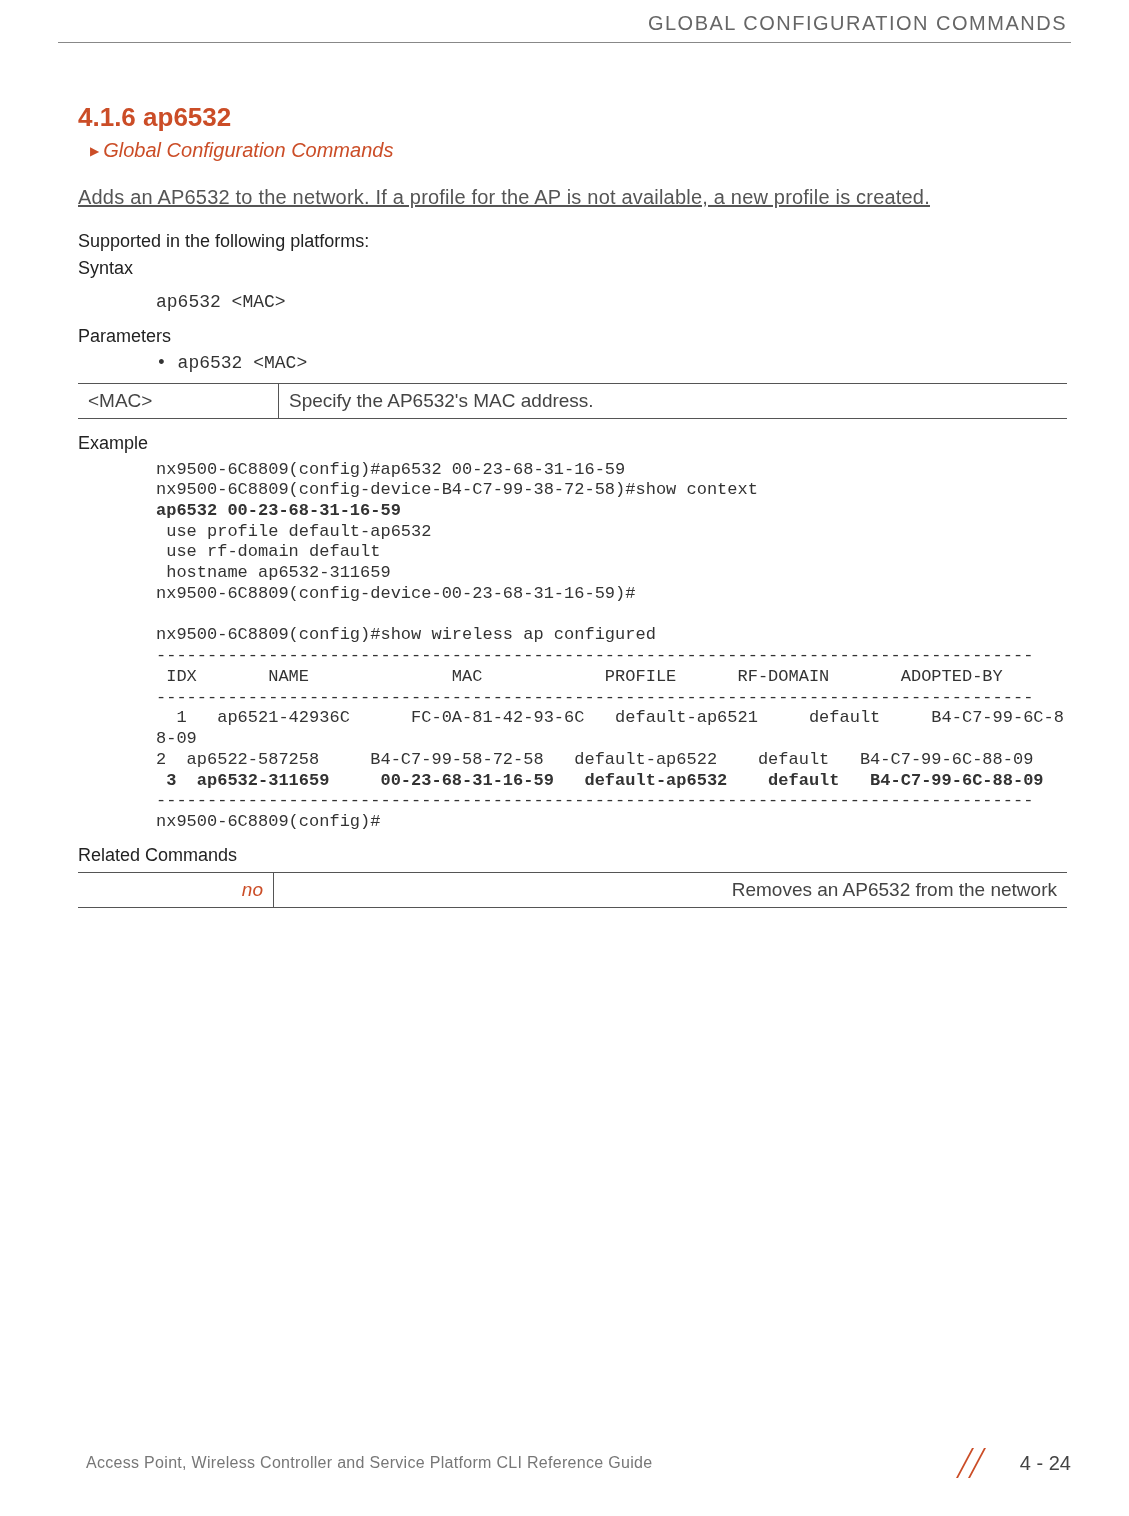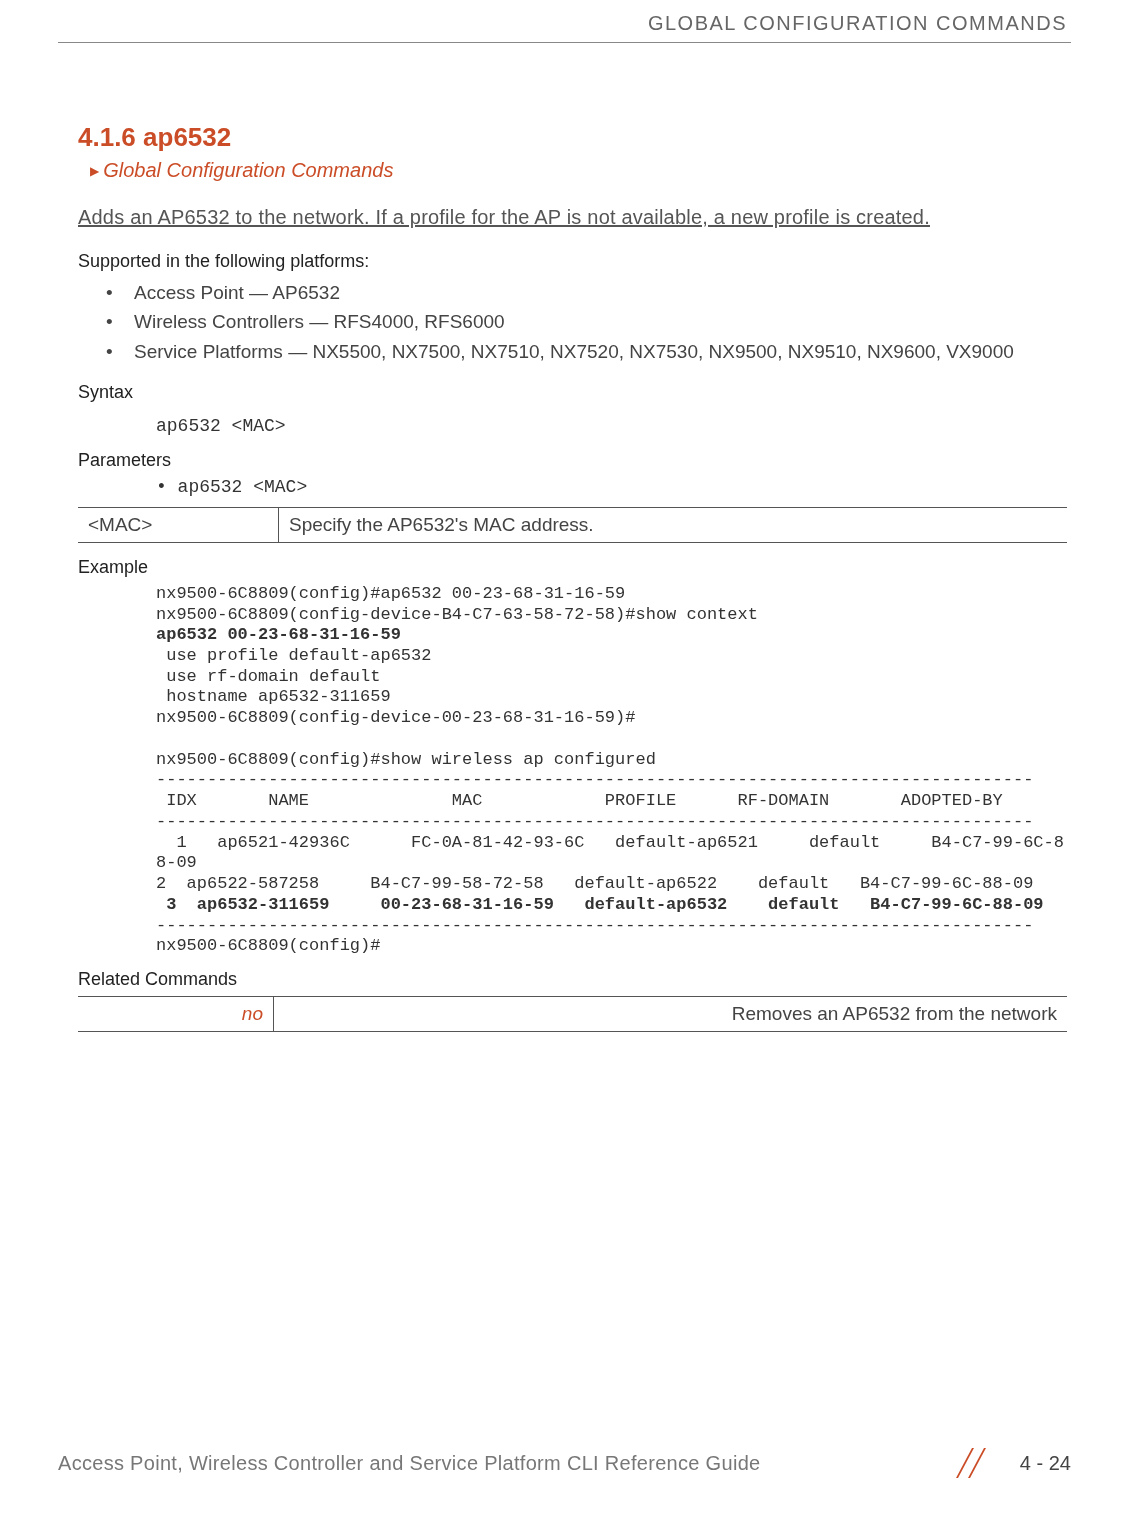--- a/index.html
+++ b/index.html
@@ -24,21 +24,21 @@
     }
     .header-rule {
       position: absolute;
       top: 42px;
       left: 58px;
       right: 58px;
       border-top: 1px solid #888;
     }
     .content {
       position: absolute;
-      top: 122px;
+      top: 102px;
       left: 78px;
       right: 62px;
     }
     .section-number {
       font-size: 26px;
       font-weight: 700;
       color: #CB4D27;
       margin-bottom: 6px;
     }
     .breadcrumb-link {
@@ -161,24 +161,25 @@
     .footer {
       position: absolute;
       bottom: 38px;
       left: 58px;
       right: 58px;
       display: flex;
       align-items: center;
       justify-content: space-between;
     }
     .footer-title {
-      font-size: 20px;
+      font-size: 16px;
       color: #777;
       font-weight: 300;
       letter-spacing: 0.3px;
+      margin-left: 28px;
     }
     .footer-right {
       display: flex;
       align-items: center;
       gap: 22px;
       text-align: right;
     }
     .page-num {
       font-size: 20px;
       color: #444;
@@ -213,45 +214,40 @@
   <div class="section-number">4.1.6 ap6532</div>
 
   <div class="breadcrumb-link">
     <span class="tri">▶</span>
     <span>Global Configuration Commands</span>
   </div>
 
   <div class="description">Adds an AP6532 to the network. If a profile for the AP is not available, a new profile is created.</div>
 
   <div class="sub-heading">Supported in the following platforms:</div>
-  <ul class="platforms">
-    <li>Access Point — AP6532</li>
-    <li>Wireless Controllers — RFS4000, RFS6000</li>
-    <li>Service Platforms — NX5500, NX7500, NX7510, NX7520, NX7530, NX9500, NX9510, NX9600, VX9000</li>
-  </ul>
 
   <div class="sub-heading tight">Syntax</div>
   <div class="code-indent">ap6532 &lt;MAC&gt;</div>
 
   <div class="sub-heading tight">Parameters</div>
   <div class="param-bullet">• ap6532 &lt;MAC&gt;</div>
 
   <table class="param-table">
     <tbody>
         <tr>
       <td>&lt;MAC&gt;</td>
       <td>Specify the AP6532's MAC address.</td>
     </tr>
   </tbody>
     </table>
 
   <div class="sub-heading tight">Example</div>
 
   <div class="example-block"><span>nx9500-6C8809(config)#ap6532 00-23-68-31-16-59</span>
-<span>nx9500-6C8809(config-device-B4-C7-63-58-72-58)#show context</span>
+<span>nx9500-6C8809(config-device-B4-C7-99-38-72-58)#show context</span>
 <span class="bold">ap6532 00-23-68-31-16-59</span>
 <span> use profile default-ap6532</span>
 <span> use rf-domain default</span>
 <span> hostname ap6532-311659</span>
 <span>nx9500-6C8809(config-device-00-23-68-31-16-59)#</span>
 <span></span>
 <span>nx9500-6C8809(config)#show wireless ap configured</span>
 <span>--------------------------------------------------------------------------------------</span>
 <span> IDX       NAME              MAC            PROFILE      RF-DOMAIN       ADOPTED-BY</span>
 <span>--------------------------------------------------------------------------------------</span>

